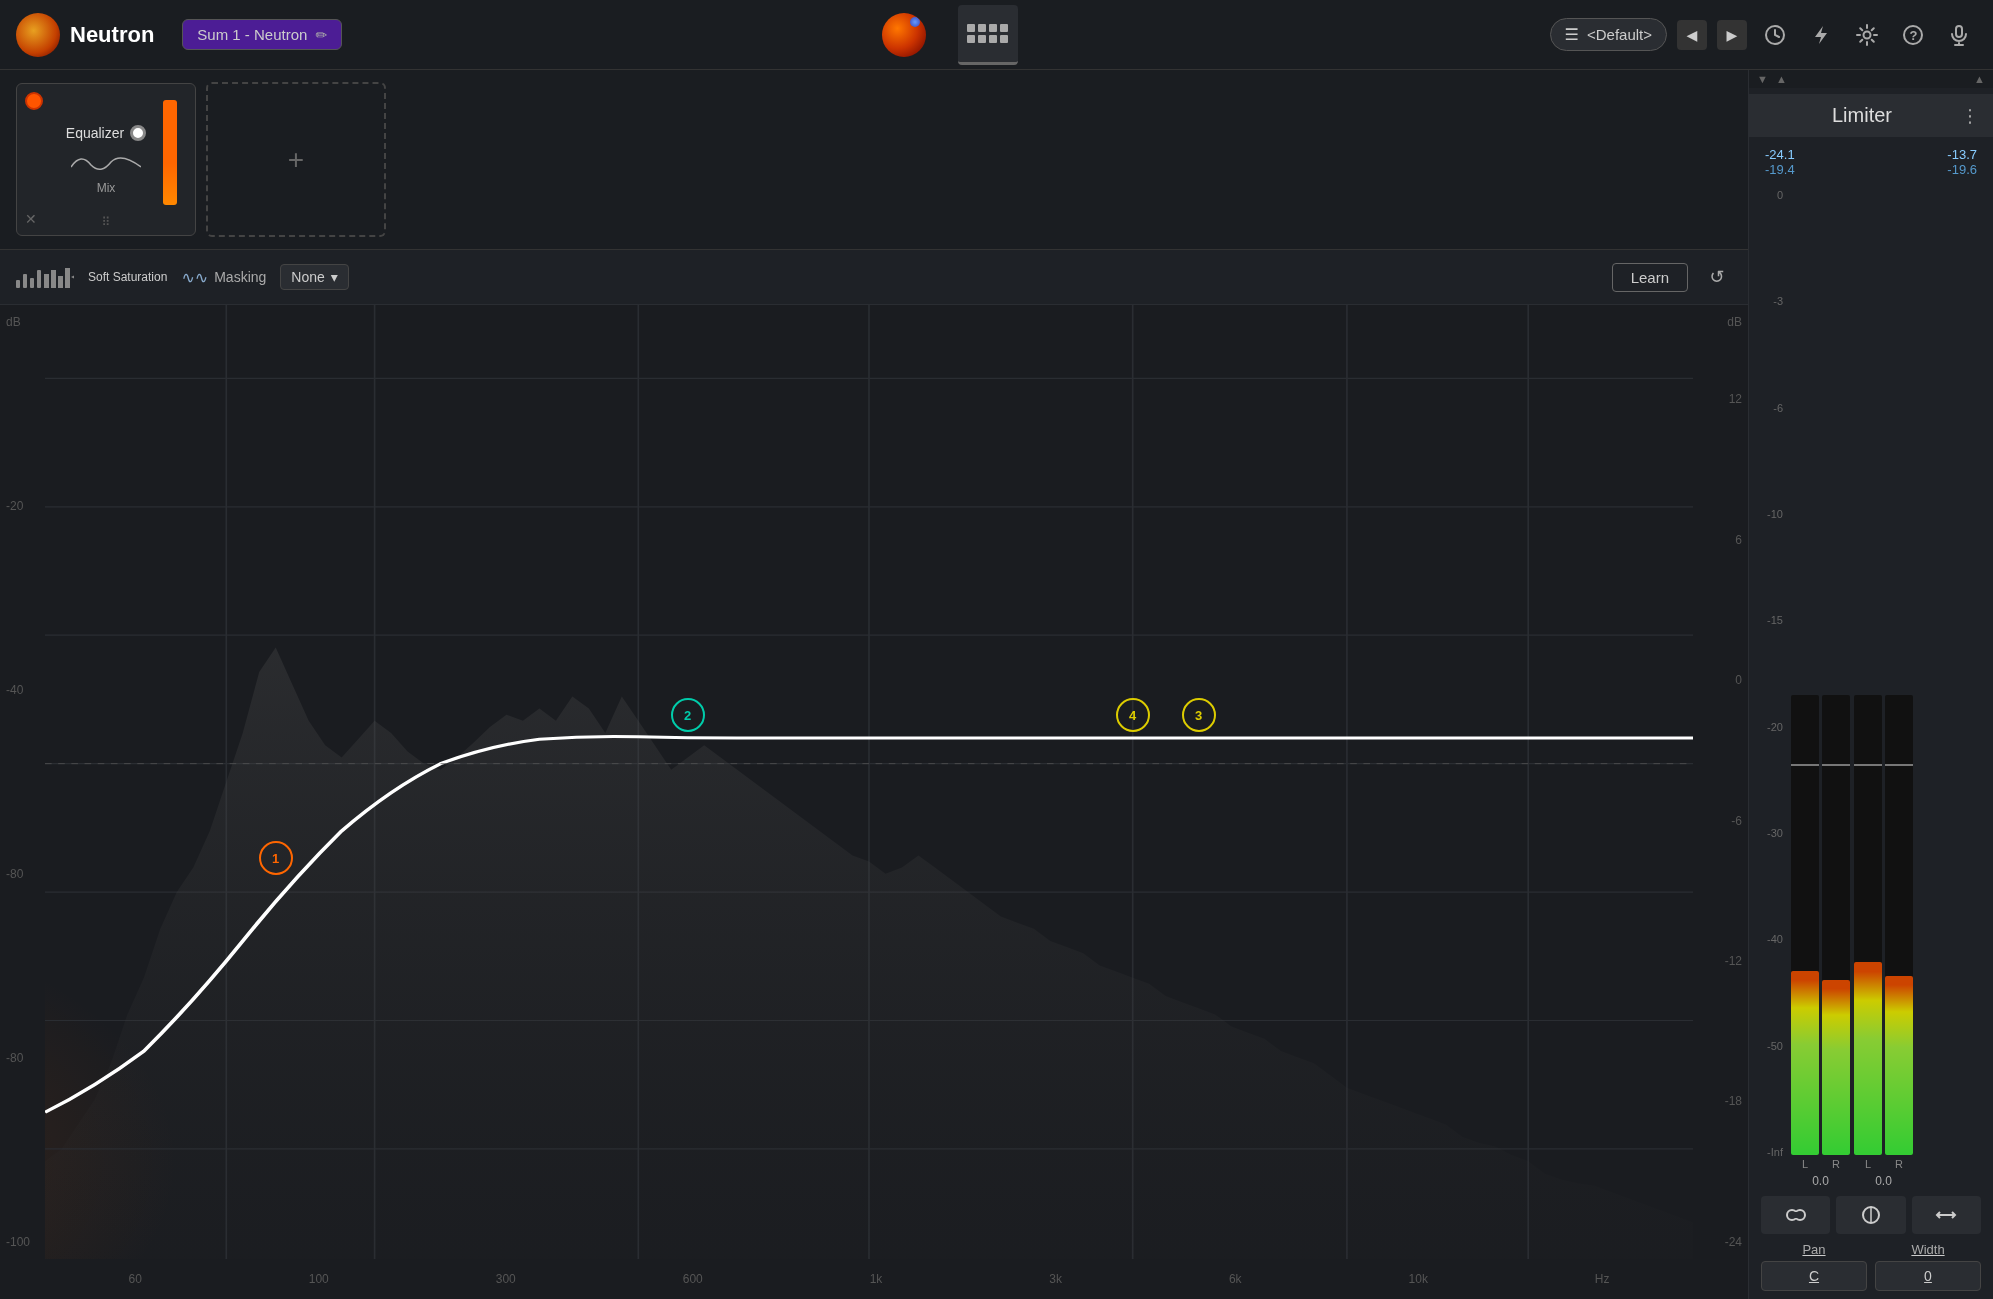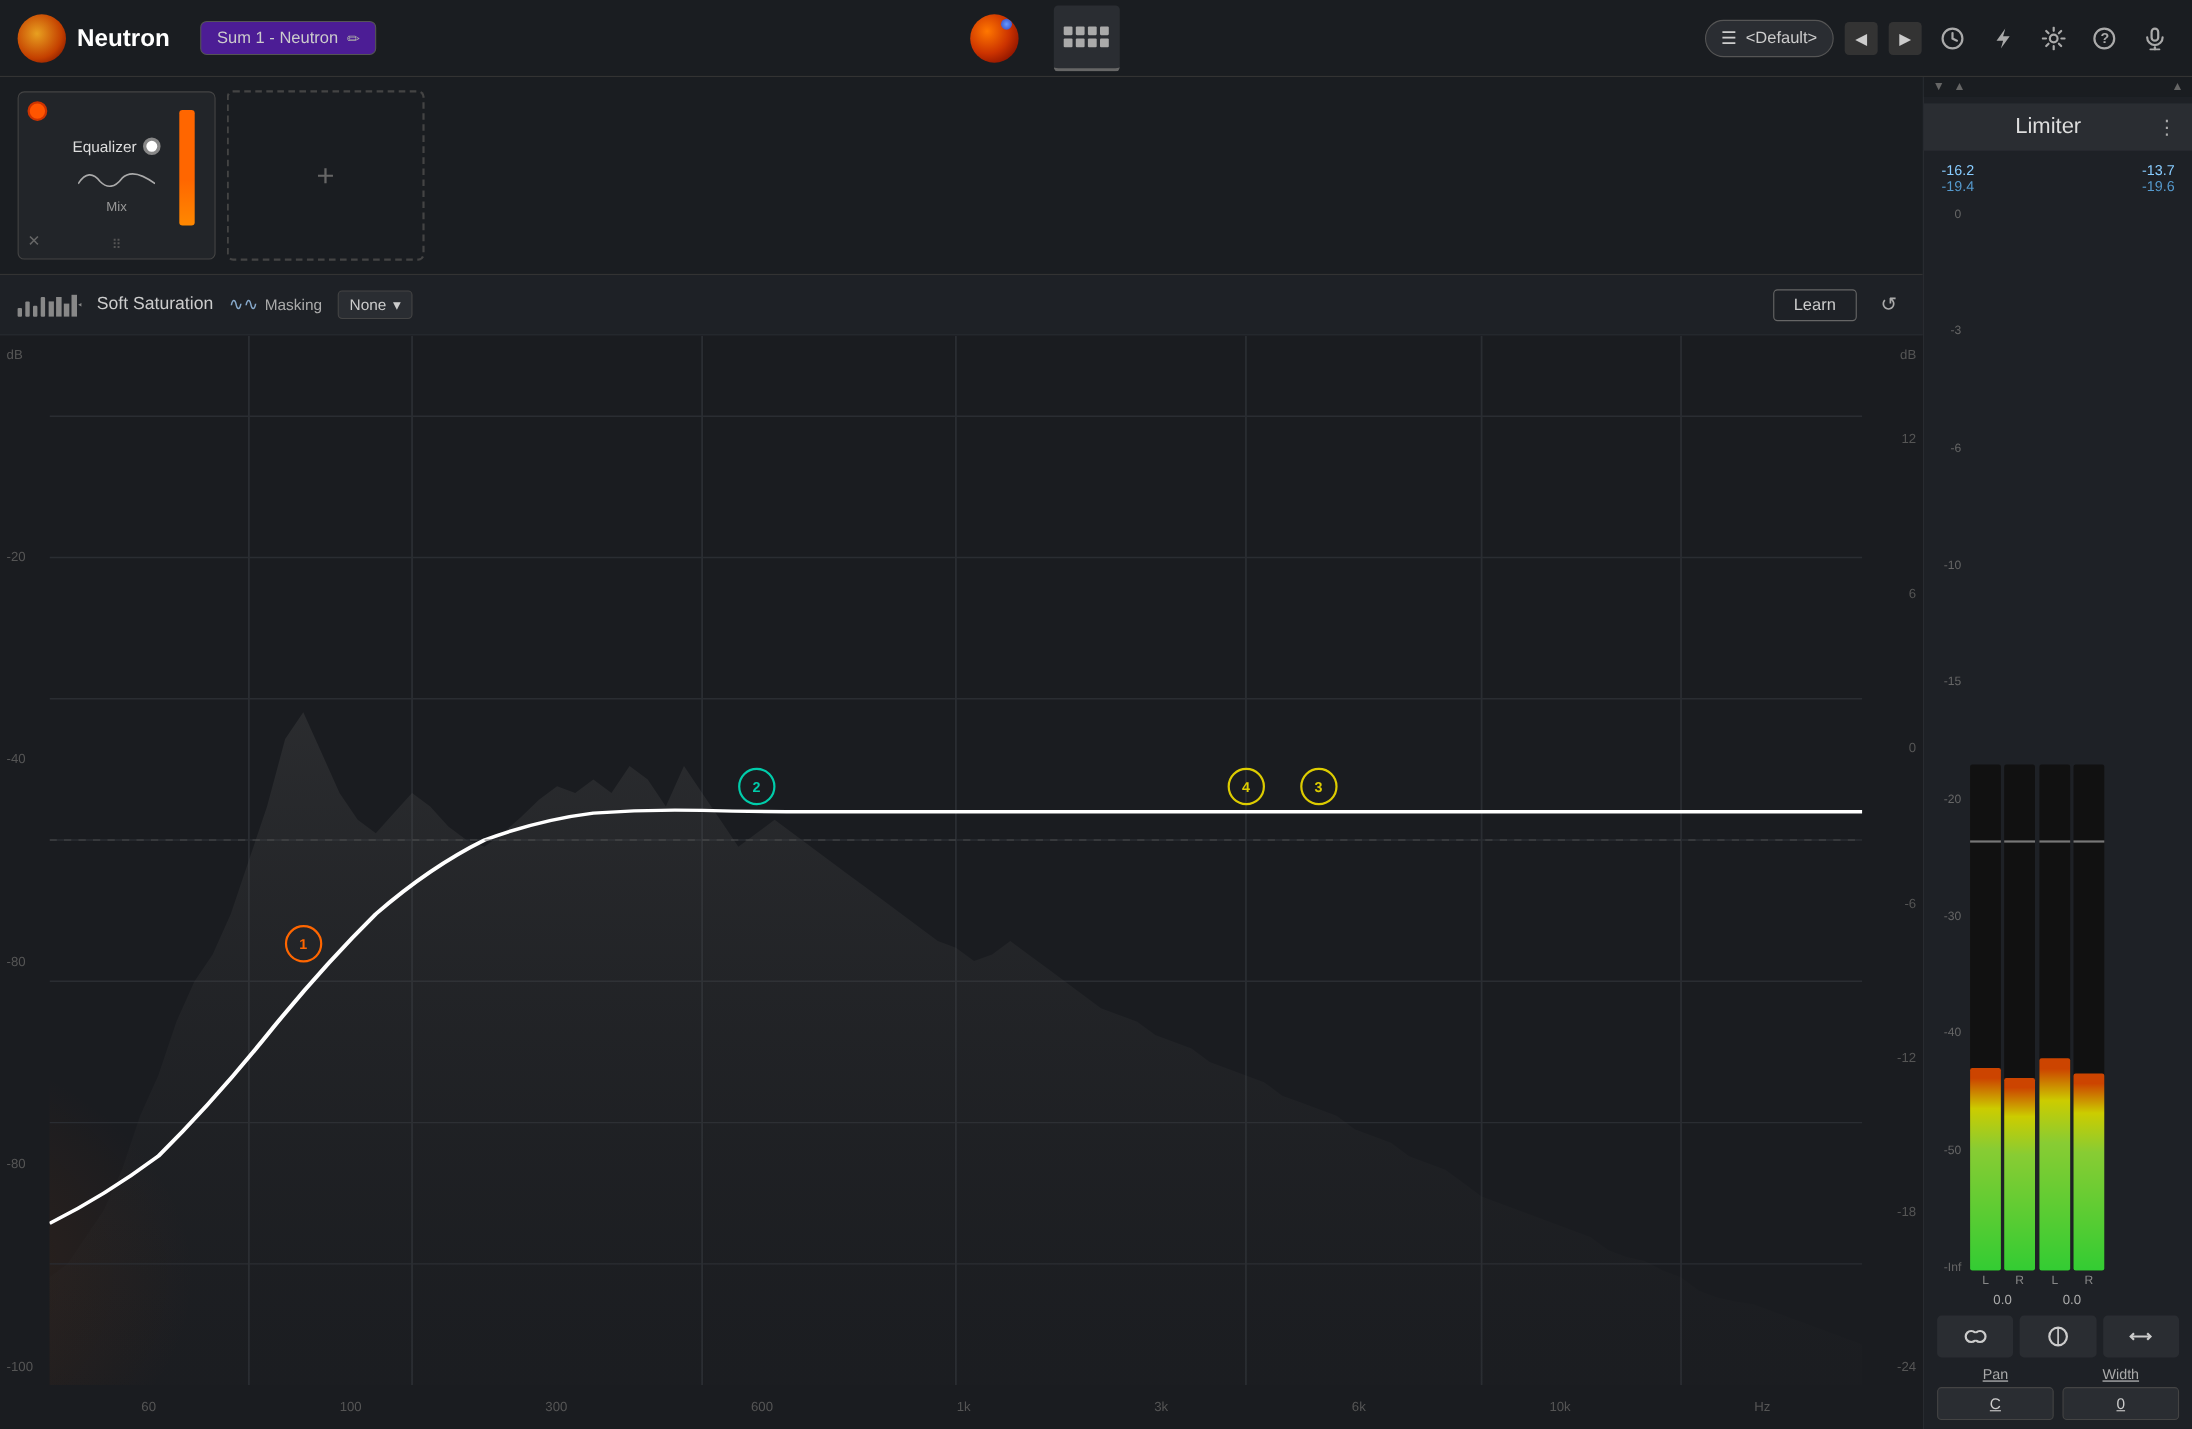--- a/index.html
+++ b/index.html
@@ -241,21 +241,21 @@
     }
     .bands-icon {
       display: flex; gap: 3px; align-items: flex-end; cursor: pointer;
     }
     .bands-icon span {
       width: 4px;
       background: #888;
       border-radius: 1px;
     }
     .eq-mode-label {
-      font-size: 16px;
+      font-size: 12px;
       color: #ccc;
       font-weight: 500;
     }
     .masking-btn {
       display: flex;
       align-items: center;
       gap: 6px;
       color: #aaa;
       font-size: 14px;
       cursor: pointer;
@@ -748,21 +748,21 @@
       <span style="color:#666;font-size:11px;margin-left:auto;">▲</span>
     </div>
 
     <div class="limiter-header">
       <span class="limiter-title">Limiter</span>
       <span class="limiter-menu">⋮</span>
     </div>
 
     <div style="display:flex;justify-content:space-between;padding:4px 16px 8px;font-size:13px;">
       <div style="display:flex;flex-direction:column;align-items:center;">
-        <span style="color:#88ccff;">-16.2</span>
+        <span style="color:#88ccff;">-24.1</span>
         <span style="color:#5599cc;">-19.4</span>
       </div>
       <div style="display:flex;flex-direction:column;align-items:center;">
         <span style="color:#88ccff;">-13.7</span>
         <span style="color:#5599cc;">-19.6</span>
       </div>
     </div>
 
     <div style="flex:1;display:flex;padding:0 8px;gap:4px;">
 

